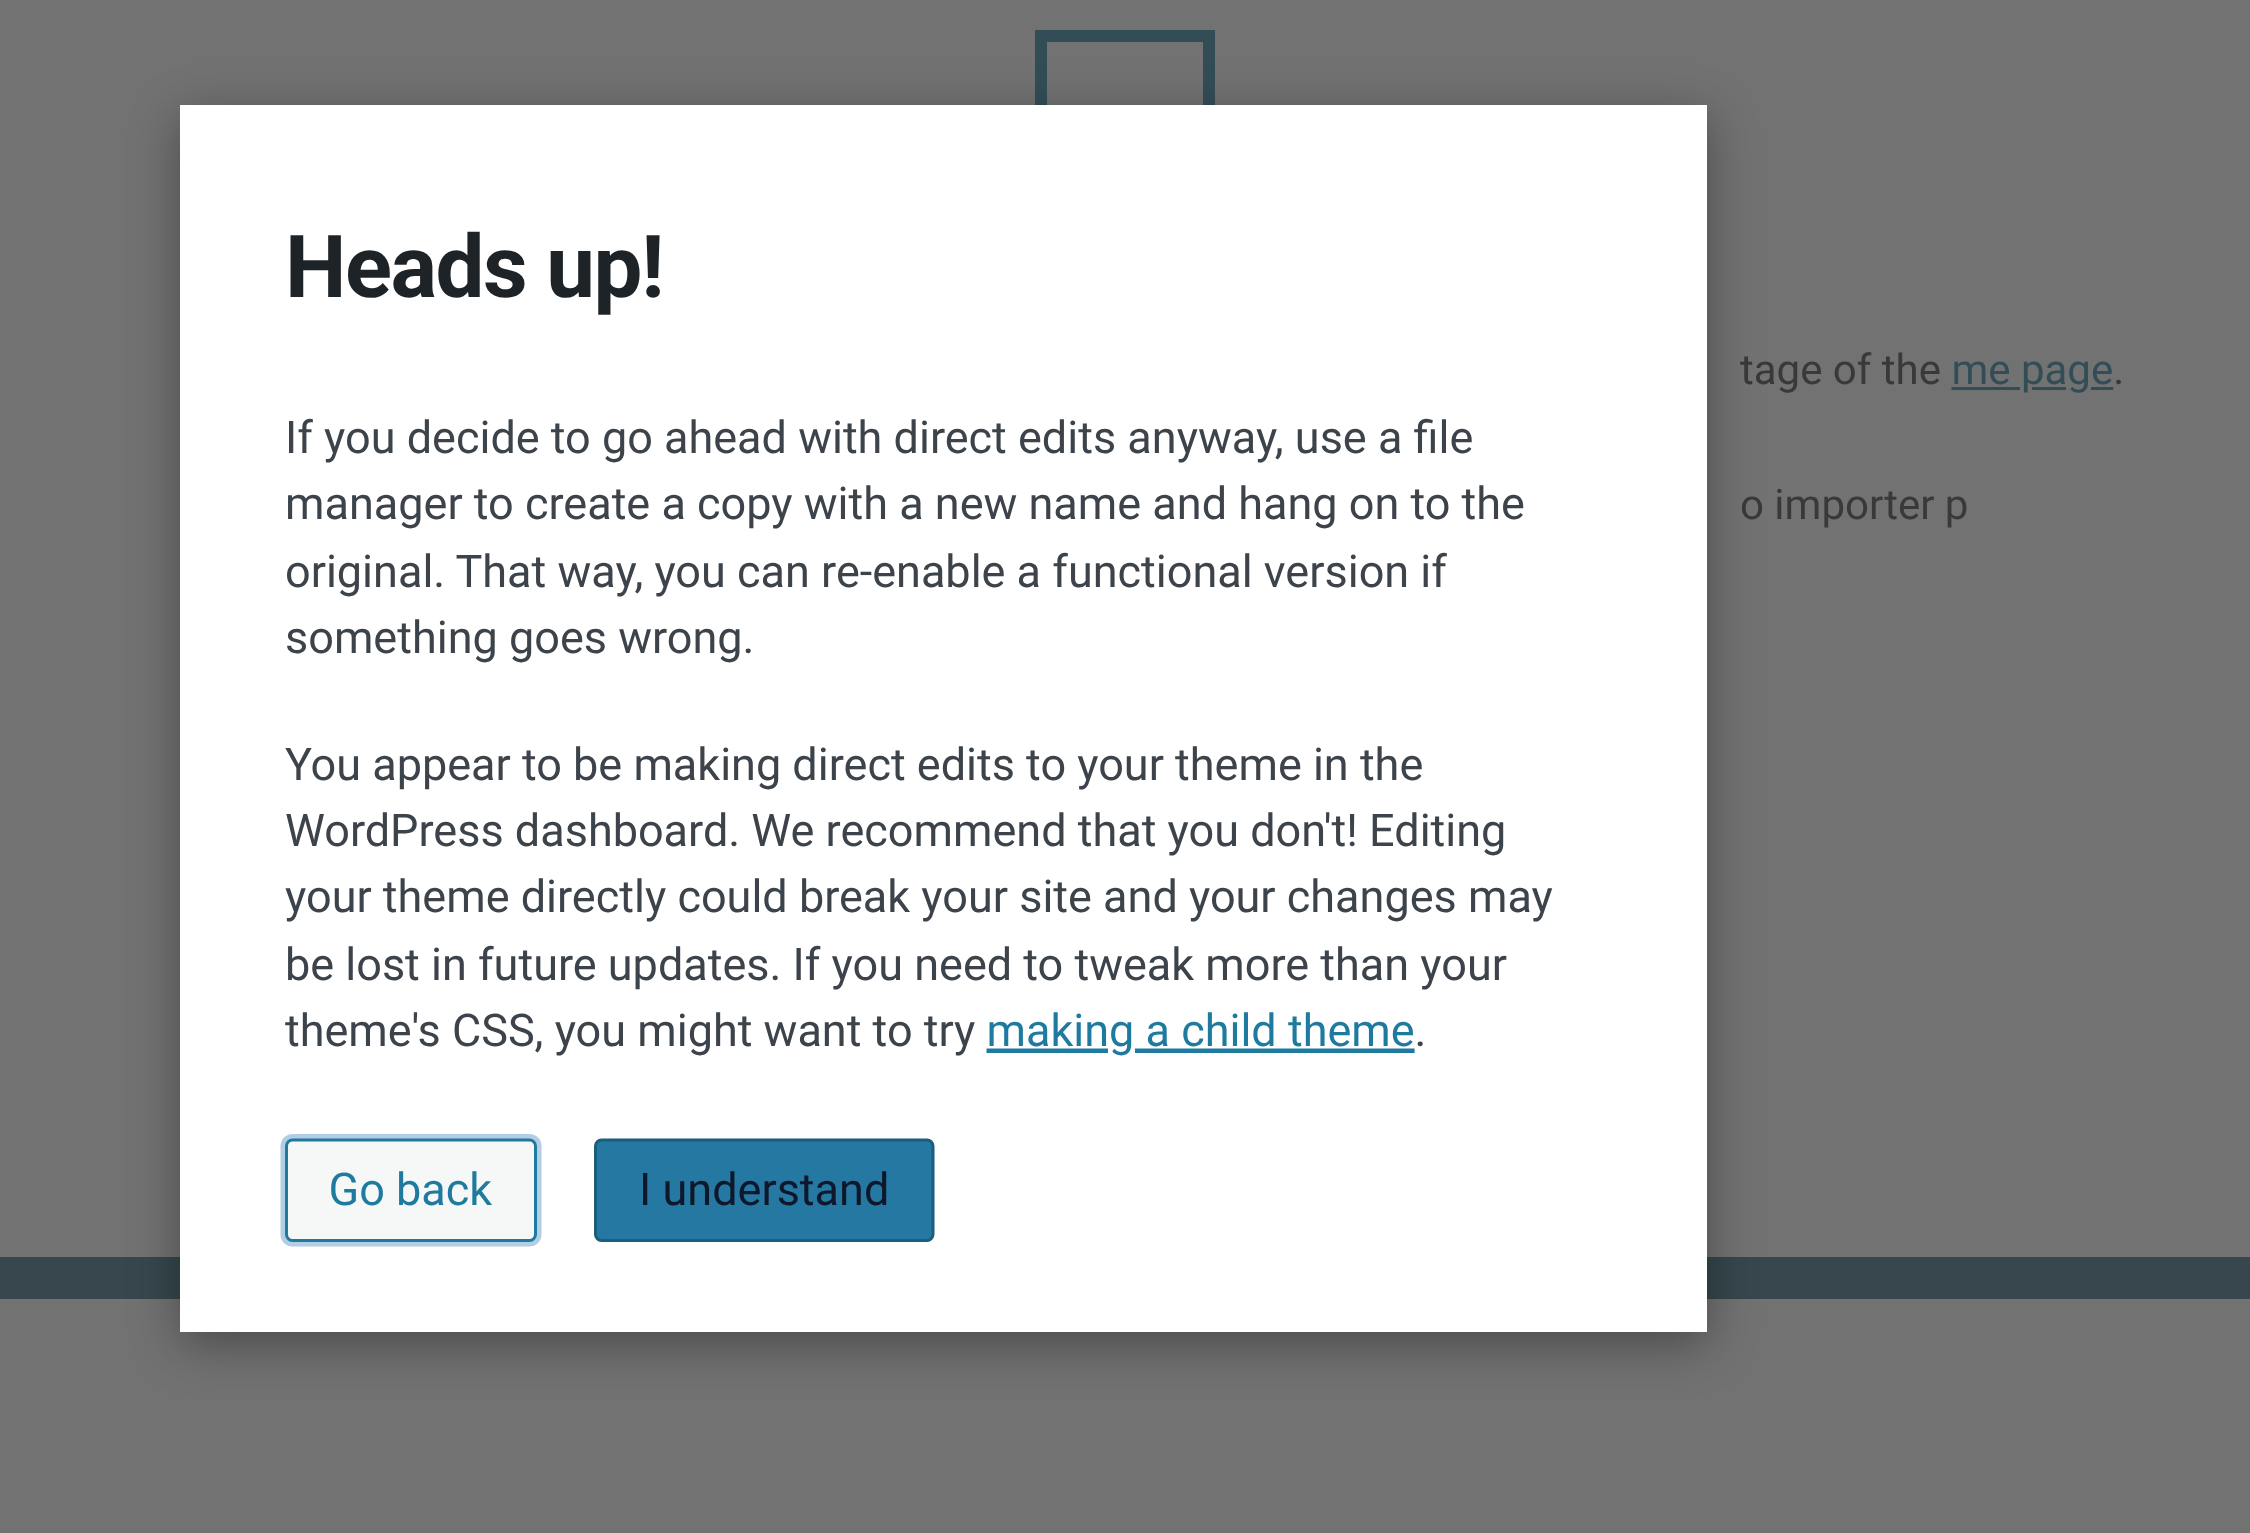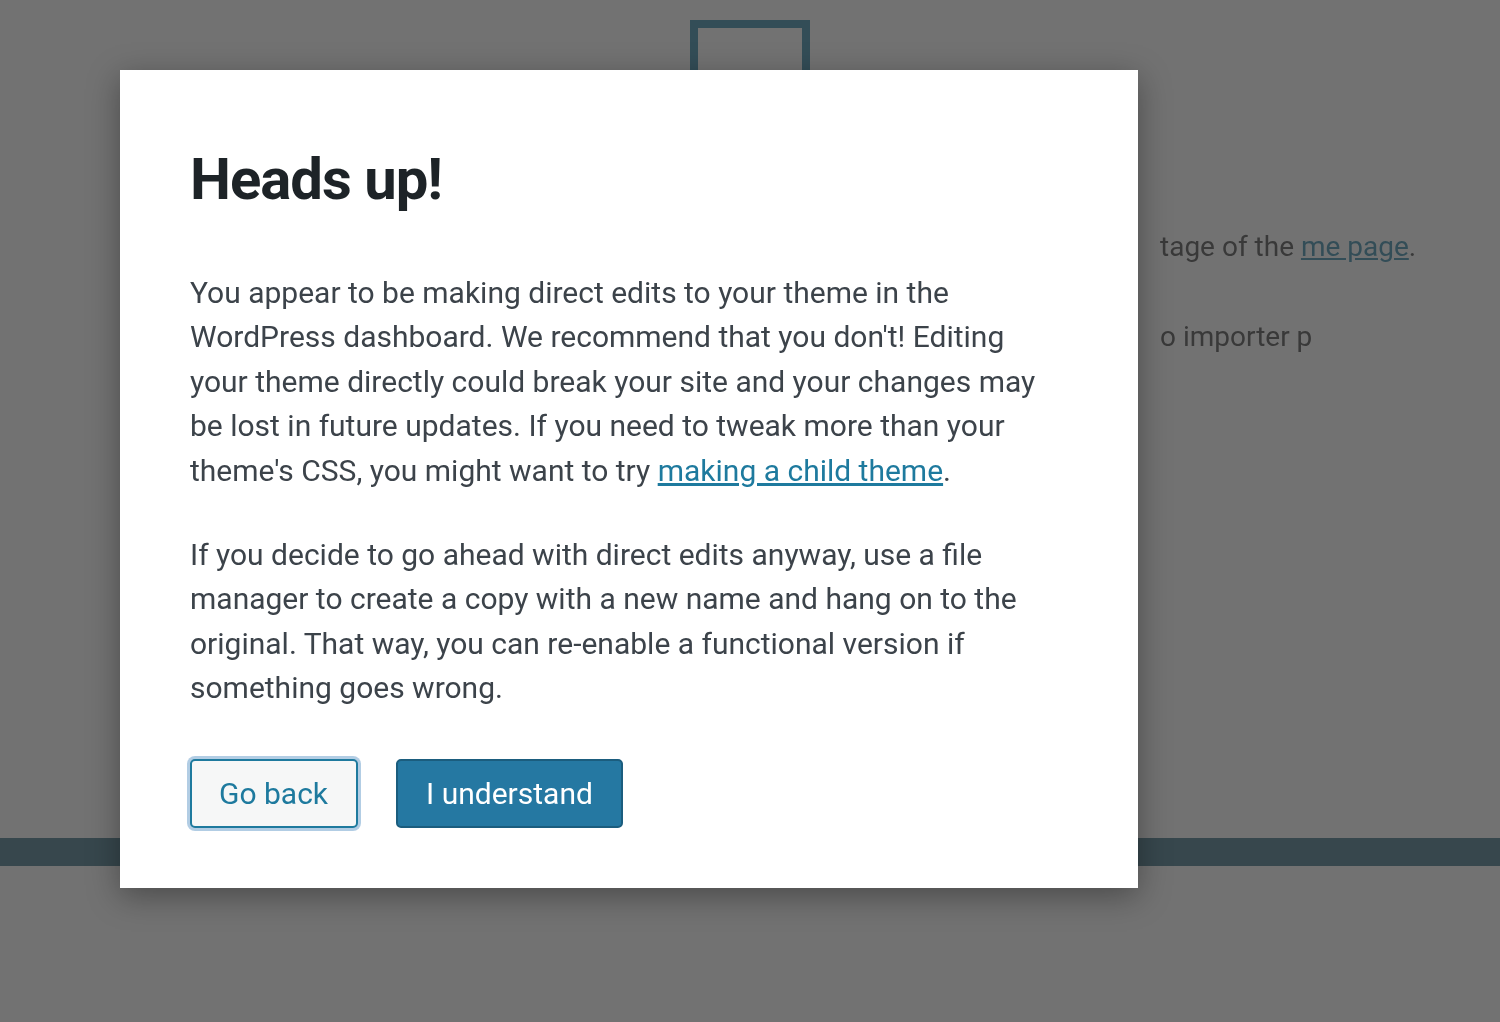--- a/index.html
+++ b/index.html
@@ -114,21 +114,21 @@
     .btn-secondary {
       background: #f6f7f7;
       color: #1e7a9e;
       border: 2px solid #1e7a9e;
       box-shadow: 0 0 0 3px rgba(34, 113, 177, 0.35);
       outline: none;
       padding-left: 27px;
     }
     .btn-primary {
       background: #2578a2;
-      color: #ffffff;
+      color: #0f172a;
       border: 2px solid #1b5d7e;
     }
   </style>
 </head>
 <body>
 
 <div class="background-page">
   <div class="bg-header-bar">
     <div class="bg-logo-box"></div>
   </div>
@@ -137,21 +137,21 @@
     <a href="#">me page</a><span>.</span><br><br>
     <span>o importer p</span>
   </div>
   <div class="bg-stripe"></div>
 </div>
 
 <div class="overlay"></div>
 
 <div class="modal">
   <h1>Heads up!</h1>
+  <p>If you decide to go ahead with direct edits anyway, use a file manager to create a copy with a new name and hang on to the original. That way, you can re-enable a functional version if something goes wrong.</p>
   <p>
     <span>You appear to be making direct edits to your theme in the WordPress dashboard. We recommend that you don't! Editing your theme directly could break your site and your changes may be lost in future updates. If you need to tweak more than your theme's CSS, you might want to try </span><a href="#">making a child theme</a><span>.</span>
   </p>
-  <p>If you decide to go ahead with direct edits anyway, use a file manager to create a copy with a new name and hang on to the original. That way, you can re-enable a functional version if something goes wrong.</p>
   <div class="modal-buttons">
     <button class="btn btn-secondary">Go back</button>
     <button class="btn btn-primary">I understand</button>
   </div>
 </div>
 
 </body></html>

